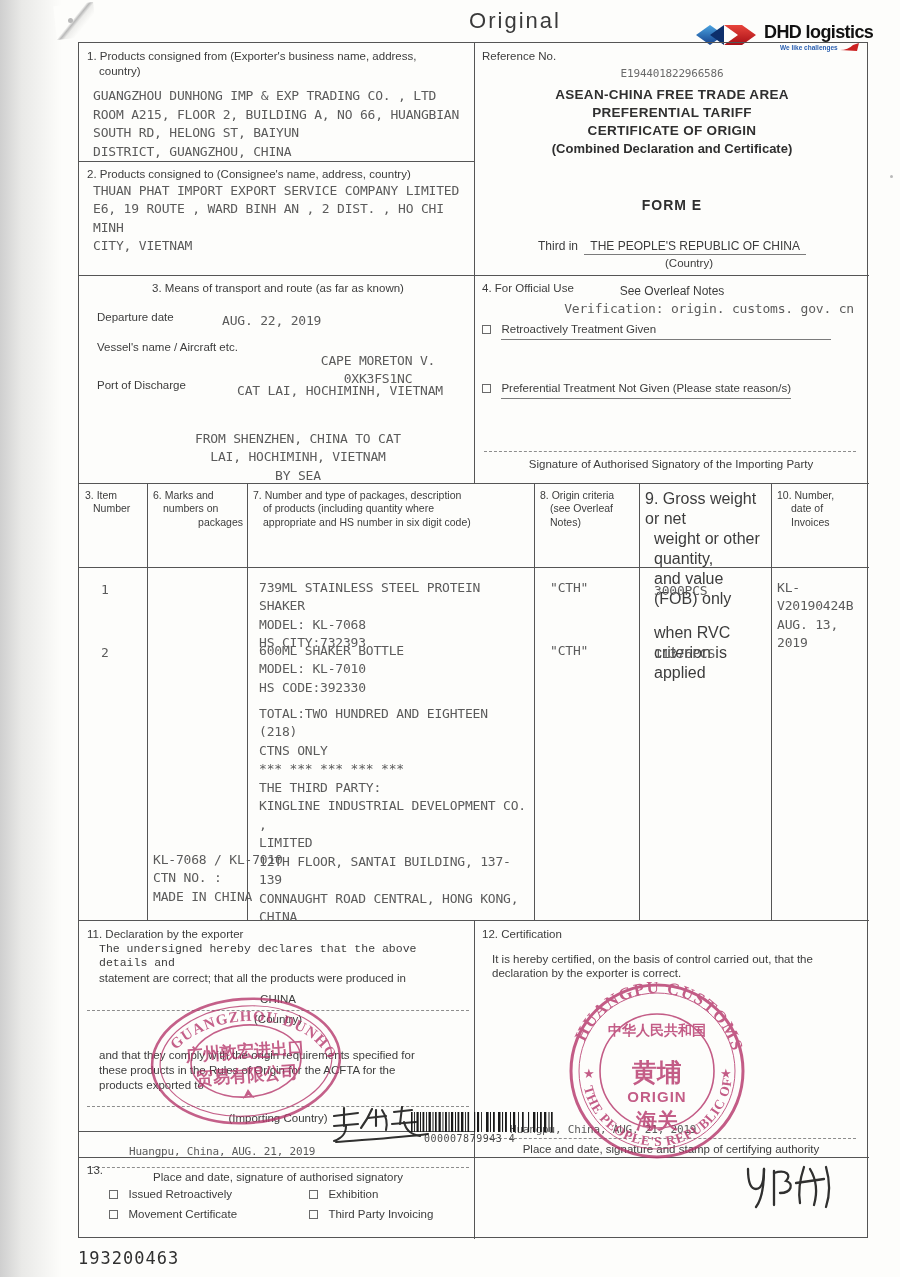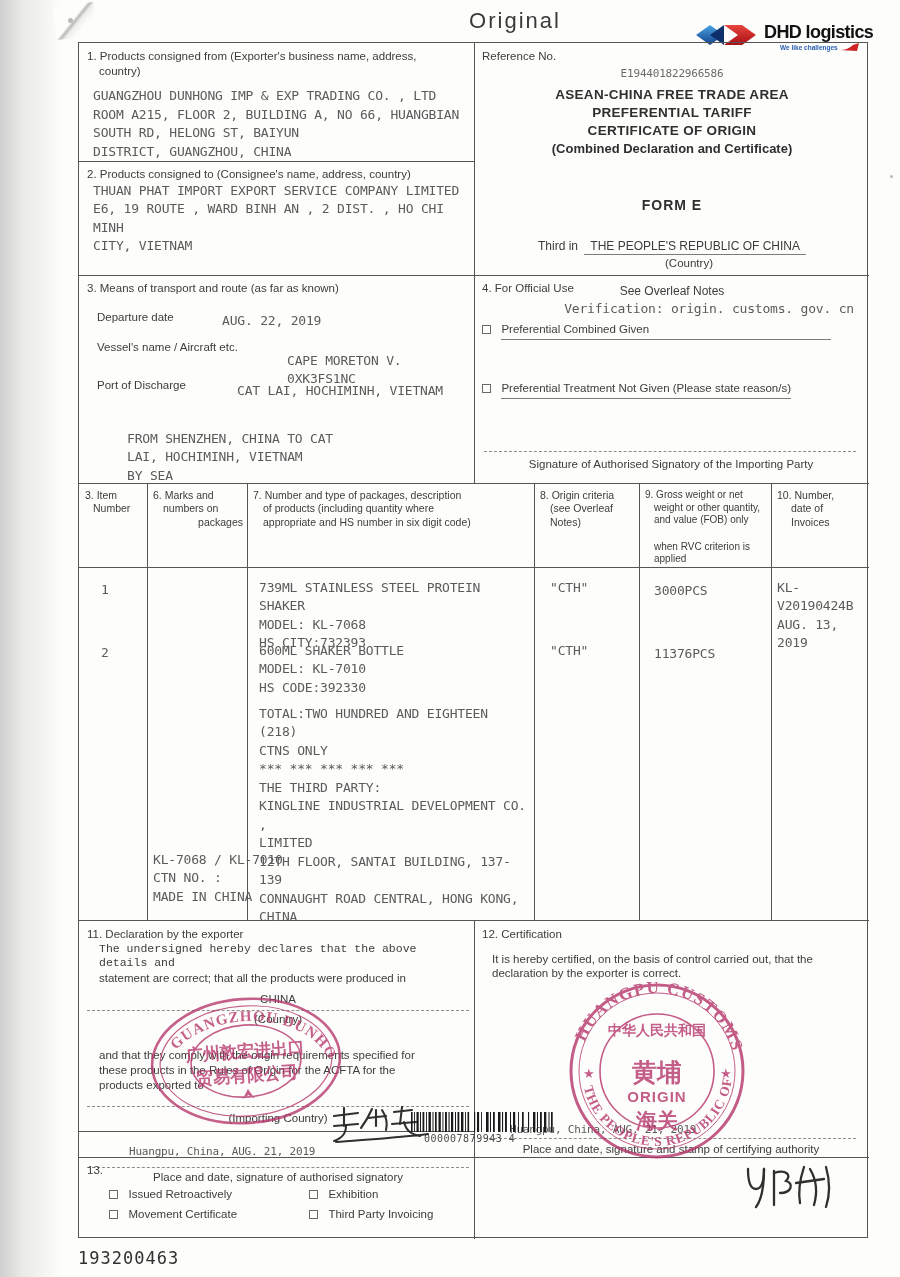--- a/index.html
+++ b/index.html
@@ -190,21 +190,21 @@
   <div class="box" style="left:403px; top:124px; width:380px;">
     <div class="ctr b" style="font-size:14px; color:#2f2f2f; letter-spacing:1px;">FORM  E</div>
     <div class="ctr" style="margin-top:26px; font-size:12px; color:#3c3c3c;">
       <span>Third in</span>
       <span class="uline" style="padding:0 6px 1px 6px; margin-left:3px;">THE PEOPLE'S REPUBLIC OF CHINA</span>
     </div>
     <div class="ctr" style="font-size:11.5px; color:#3c3c3c; margin-top:2px; padding-left:34px;">(Country)</div>
     <div class="ctr" style="font-size:12px; color:#3c3c3c; margin-top:15px;">See Overleaf Notes</div>
   </div>
 
-  <div class="box" style="left:8px; top:238px; width:382px;">
+  <div class="box" style="left:8px; top:238px; width:382px;text-align:center;">
     <div class="lbl">3. Means of transport and route (as far as known)</div>
     <div style="position:relative; height:30px; margin-top:14px;">
       <span class="lbl" style="position:absolute; left:10px; top:0;">Departure date</span>
       <span class="fill" style="position:absolute; left:135px; top:2px;">AUG. 22, 2019</span>
     </div>
     <div style="position:relative; height:30px;">
       <span class="lbl" style="position:absolute; left:10px; top:0;">Vessel's name / Aircraft etc.</span>
       <span class="fill" style="position:absolute; left:200px; top:12px;">CAPE MORETON V. 0XK3FS1NC</span>
     </div>
     <div style="position:relative; height:30px; margin-top:8px;">
@@ -216,21 +216,21 @@
       <div class="fill">LAI, HOCHIMINH, VIETNAM</div>
       <div class="fill">BY SEA</div>
     </div>
   </div>
 
   <div class="box" style="left:403px; top:238px; width:380px; height:198px;">
     <div class="lbl">4. For Official Use</div>
     <div class="fill" style="text-align:right; padding-right:8px; margin-top:4px;">Verification: origin. customs. gov. cn</div>
     <div style="margin-top:1px; position:relative;">
       <span class="cbx"></span>
-      <span class="lbl uline" style="padding-bottom:2px; width:330px;">Preferential Combined Given</span>
+      <span class="lbl uline" style="padding-bottom:2px; width:330px;">Retroactively Treatment Given</span>
     </div>
     <div style="margin-top:38px; position:relative;">
       <span class="cbx"></span>
       <span class="lbl uline" style="padding-bottom:2px;">Preferential Treatment Not Given (Please state reason/s)</span>
     </div>
     <div class="dashline" style="position:absolute; left:2px; top:170px; width:372px;"></div>
     <div class="lbl ctr" style="position:absolute; left:0; top:176px; width:378px;">Signature of Authorised Signatory of the Importing Party</div>
   </div>
 
   <div class="box lbl" style="left:6px; top:446px; width:60px; font-size:10.5px;">
@@ -245,21 +245,21 @@
   <div class="box lbl" style="left:174px; top:446px; width:278px; font-size:10.5px;">
     <div>7. Number and type of packages, description</div>
     <div style="padding-left:10px;">of products (including quantity where</div>
     <div style="padding-left:10px;">appropriate and HS number in six digit code)</div>
   </div>
   <div class="box lbl" style="left:461px; top:446px; width:96px; font-size:10.5px;">
     <div>8. Origin criteria</div>
     <div style="padding-left:10px;">(see Overleaf</div>
     <div style="padding-left:10px;">Notes)</div>
   </div>
-  <div class="box lbl" style="left:566px; top:446px; width:124px; font-size:10px; line-height:1.25;">
+  <div class="box lbl" style="left:566px; top:446px; width:124px; font-size:16px; line-height:1.25;">
     <div>9. Gross weight or net</div>
     <div style="padding-left:9px;">weight or other quantity,</div>
     <div style="padding-left:9px;">and value (FOB) only</div>
     <div style="padding-left:9px;margin-top:14px;">when RVC criterion is</div>
     <div style="padding-left:9px;">applied</div>
   </div>
   <div class="box lbl" style="left:698px; top:446px; width:88px; font-size:10.5px;">
     <div>10. Number,</div>
     <div style="padding-left:14px;">date of</div>
     <div style="padding-left:14px;">Invoices</div>

